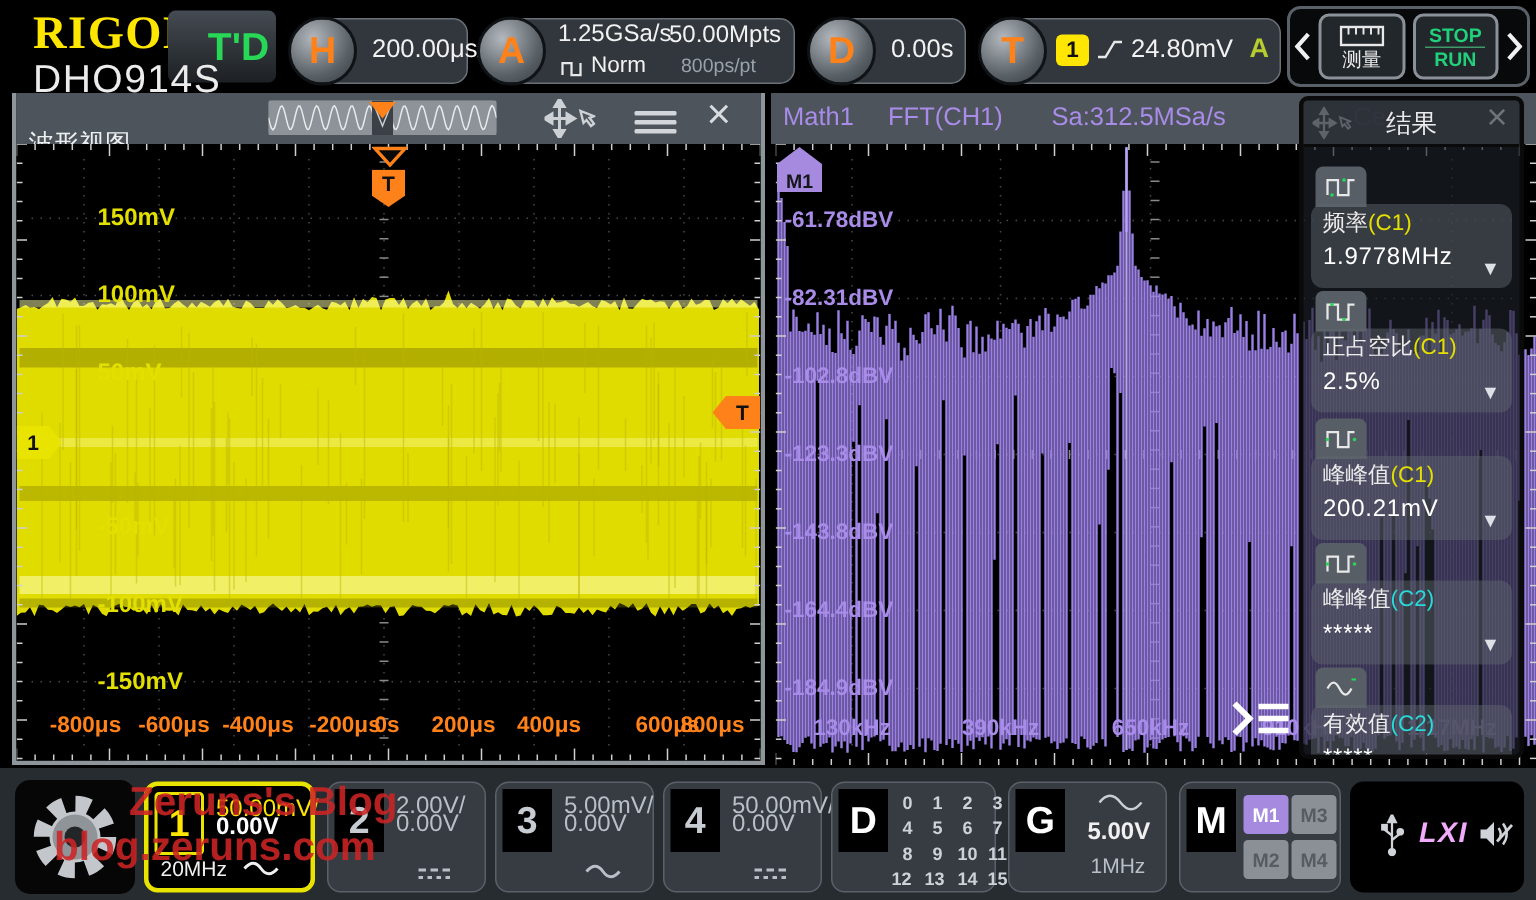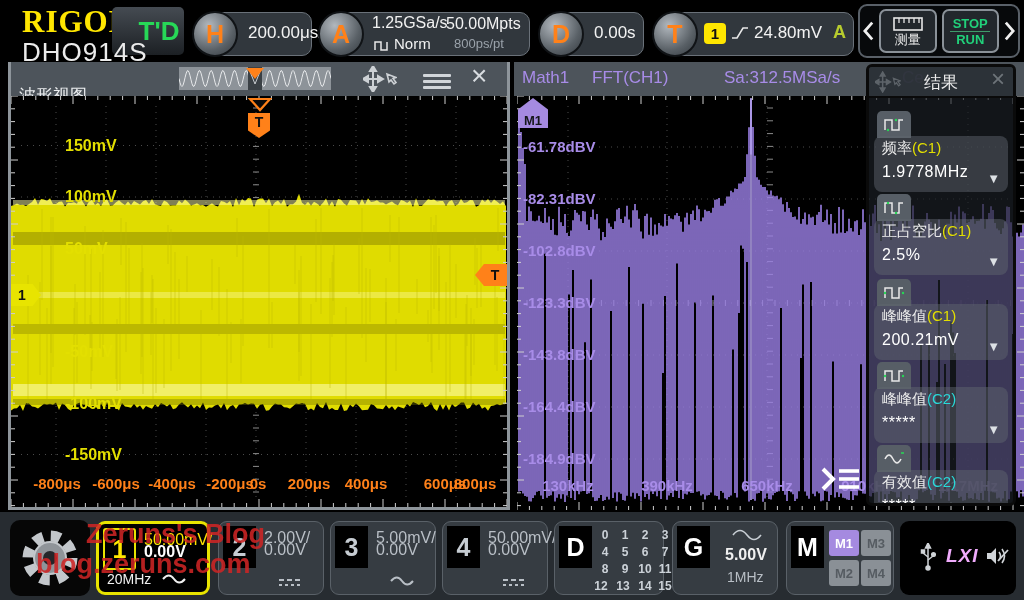--- a/index.html
+++ b/index.html
@@ -567,21 +567,21 @@
       <div class="trig-tag">T</div>
       <div class="level-tag">T</div>
       <div class="ch1-tag">1</div>
     </div>
   </div>
 
   <div class="fft-window">
     <div class="win-header">
       <span class="fft-part" style="left:8px">Math1</span>
       <span class="fft-part" style="left:78px">FFT(CH1)</span>
-      <span class="fft-part" style="left:210px">Sa:312.5MSa/s</span>
+      <span class="fft-part" style="left:187px">Sa:312.5MSa/s</span>
       <span class="fft-part" style="left:388px">Ce…</span>
     </div>
     <div class="fft-plot">
       <svg id="fft-svg" width="507" height="414">
           <rect width="507" height="414" fill="#000"></rect>
           <line x1="51" y1="10" x2="51" y2="404" stroke="#4a4a4a" stroke-width="1" stroke-dasharray="1 5"></line>
           <line x1="150" y1="10" x2="150" y2="404" stroke="#4a4a4a" stroke-width="1" stroke-dasharray="1 5"></line>
           <line x1="250" y1="10" x2="250" y2="404" stroke="#4a4a4a" stroke-width="1" stroke-dasharray="1 5"></line>
           <line x1="350" y1="10" x2="350" y2="404" stroke="#4a4a4a" stroke-width="1" stroke-dasharray="1 5"></line>
           <line x1="451" y1="10" x2="451" y2="404" stroke="#4a4a4a" stroke-width="1" stroke-dasharray="1 5"></line>

